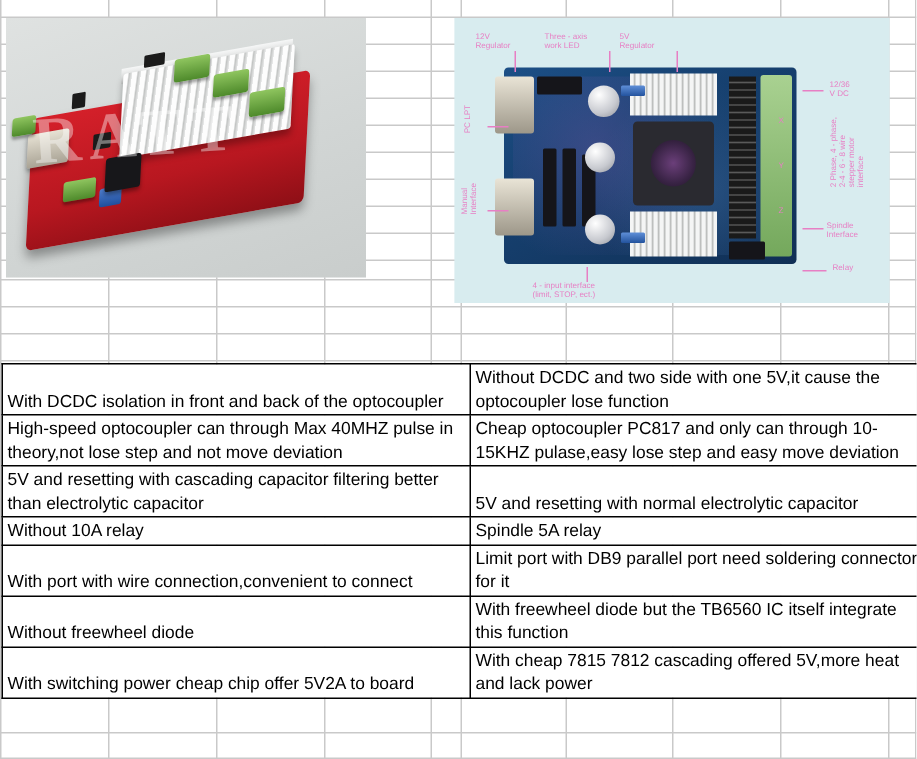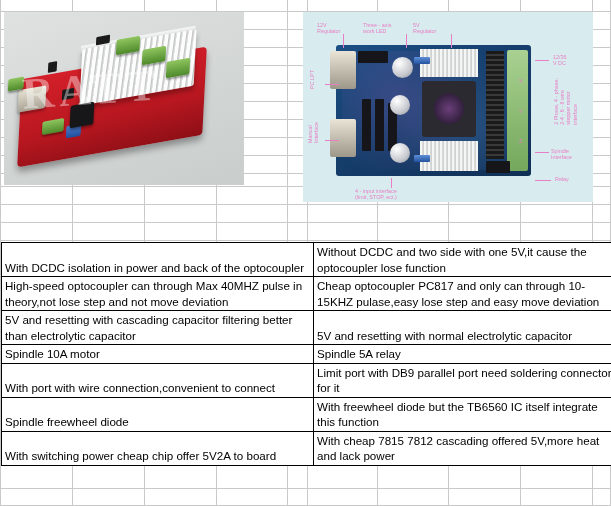--- a/index.html
+++ b/index.html
@@ -226,41 +226,41 @@
 stepper motor
 interface</div>
     <div class="lbl" style="left:248px;top:136px;">Spindle
 Interface</div>
     <div class="lbl" style="left:252px;top:164px;">Relay</div>
   </div>
 
   <table id="cmp-table">
     <tbody>
       <tr>
-        <td class="left vtop">With DCDC isolation in power and back of the optocoupler</td>
+        <td class="left vtop">With DCDC isolation in front and back of the optocoupler</td>
         <td class="right vtop">Without DCDC and two side with one 5V,it cause the optocoupler lose function</td>
       </tr>
       <tr>
         <td class="left">High-speed optocoupler can through Max 40MHZ pulse in theory,not lose step and not move deviation</td>
         <td class="right vtop">Cheap optocoupler PC817 and only can through 10-15KHZ pulase,easy lose step and easy move deviation</td>
       </tr>
       <tr>
         <td class="left vtop">5V and resetting with cascading capacitor filtering better than electrolytic capacitor</td>
         <td class="right">5V and resetting with normal electrolytic capacitor</td>
       </tr>
       <tr>
-        <td class="left vtop">Spindle 10A motor</td>
+        <td class="left vtop">Without 10A relay</td>
         <td class="right vtop">Spindle 5A relay</td>
       </tr>
       <tr>
         <td class="left vtop">With port with wire connection,convenient to connect</td>
         <td class="right vtop">Limit port with DB9 parallel port need soldering connector for it</td>
       </tr>
       <tr>
-        <td class="left">Spindle freewheel diode</td>
+        <td class="left">Without freewheel diode</td>
         <td class="right vtop">With freewheel diode but the TB6560 IC itself integrate this function</td>
       </tr>
       <tr>
         <td class="left vtop">With switching power cheap chip offer 5V2A to board</td>
         <td class="right vtop">With cheap 7815 7812 cascading offered 5V,more heat and lack power</td>
       </tr>
     </tbody>
   </table>
 
 </div>

